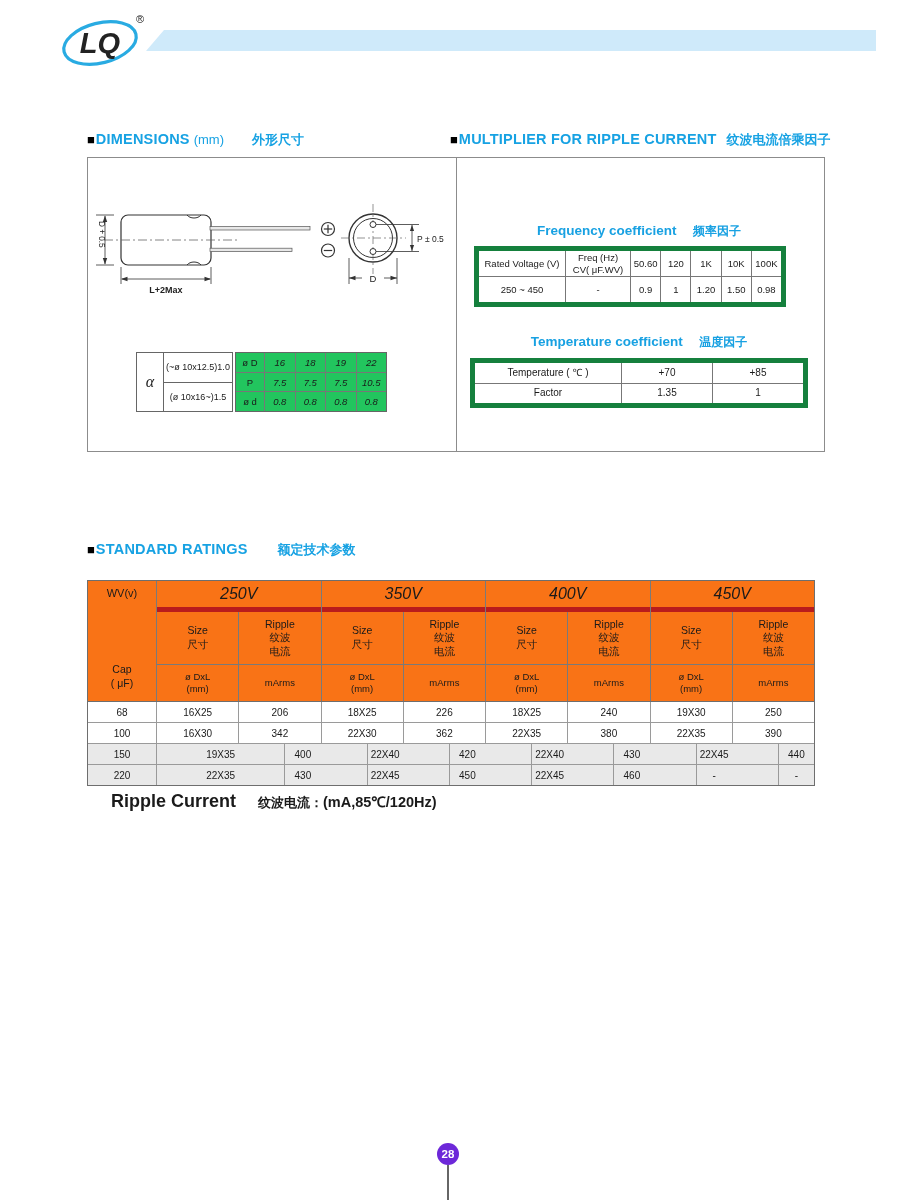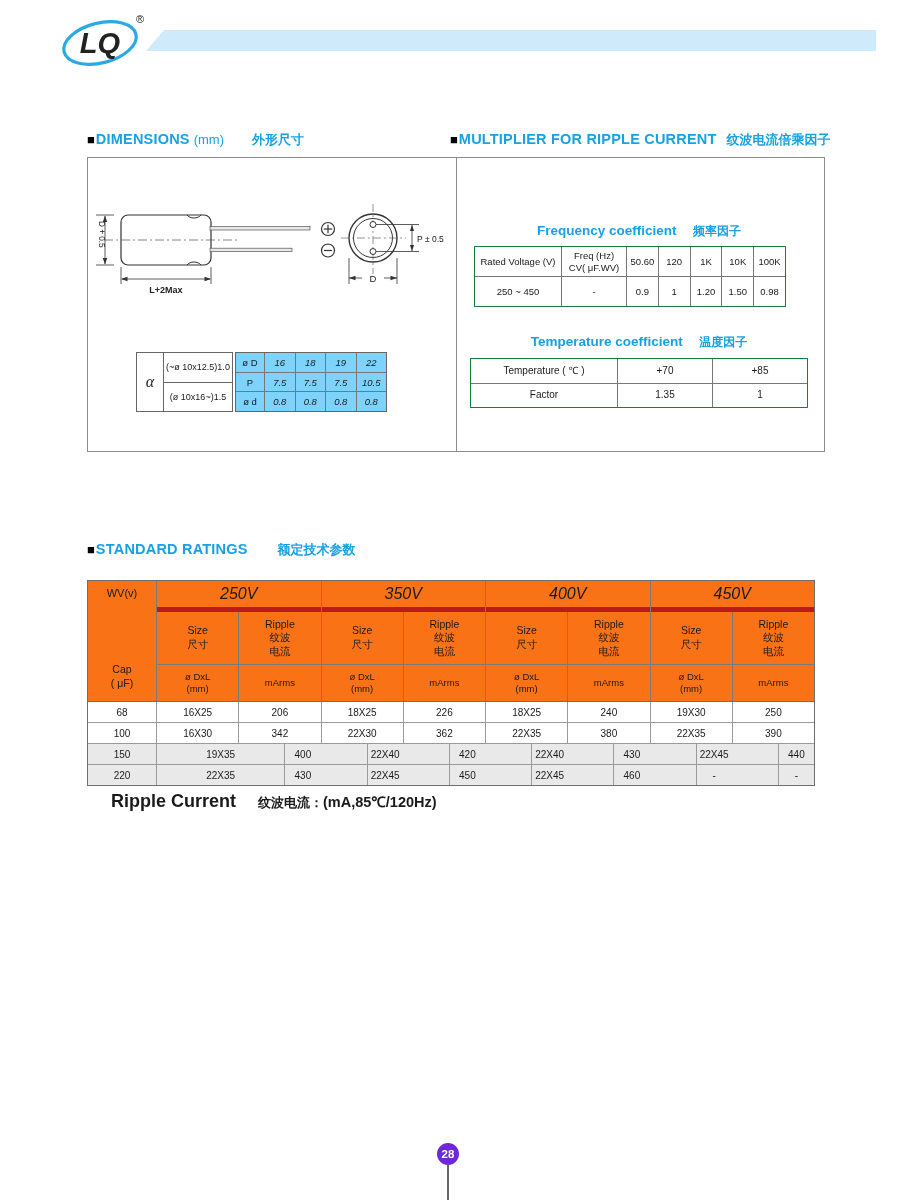--- a/index.html
+++ b/index.html
@@ -24,33 +24,33 @@
 
   
   .mini{border:1px solid #666;display:flex;box-sizing:border-box;background:#fff;font-size:9px;}
   .alpha-sym{width:26px;border-right:1px solid #666;display:flex;align-items:center;justify-content:center;
              font-family:"Liberation Serif",serif;font-style:italic;font-size:16px;}
   .alpha-rows{flex:1;display:flex;flex-direction:column;}
   .alpha-rows > div{flex:1;display:flex;align-items:center;justify-content:center;white-space:nowrap;}
   .alpha-rows > div:first-child{border-bottom:1px solid #666;}
 
   .pin{left:235px;top:352px;width:152px;height:60px;border:1px solid #666;box-sizing:border-box;
-       background:#7dd3fc;display:flex;flex-direction:column;font-size:9.5px;}
+       background:#22c55e;display:flex;flex-direction:column;font-size:9.5px;}
   .pin-row{flex:1;display:flex;}
   .pin-row + .pin-row{border-top:1px solid #777;}
   .pin-label{width:28px;border-right:1px solid #777;display:flex;align-items:center;justify-content:center;}
   .pin-cell{flex:1;display:flex;align-items:center;justify-content:center;font-style:italic;}
   .pin-cell + .pin-cell{border-left:1px solid #777;}
 
   
   .coef-title{width:368px;text-align:center;white-space:nowrap;}
   .coef-title .en{color:#18a1e2;font-size:13.5px;font-weight:600;}
   .coef-title .cn{color:#18a1e2;font-size:12px;font-weight:bold;margin-left:12px;}
 
-  .ftable{border:1px solid #15803d;box-sizing:border-box;display:flex;flex-direction:column;font-size:9.5px;background:#fff;}
+  .ftable{border:5px solid #15803d;box-sizing:border-box;display:flex;flex-direction:column;font-size:9.5px;background:#fff;}
   .frow{flex:1;display:flex;}
   .frow + .frow{border-top:1px solid #777;}
   .fcell{display:flex;flex-direction:column;align-items:center;justify-content:center;text-align:center;line-height:1.2;}
   .fcell + .fcell{border-left:1px solid #777;}
 
   
   .rt{left:87px;top:580px;width:726px;border:1px solid #6e6e6e;box-sizing:content-box;}
   .rt-head{display:flex;height:120px;background:#f97316;border-bottom:1px solid #6e6e6e;}
   .rt-capcol{width:68px;border-right:1px solid #7a7a7a;position:relative;font-size:11px;}
   .rt-wv{position:absolute;top:6px;left:0;width:100%;text-align:center;}

